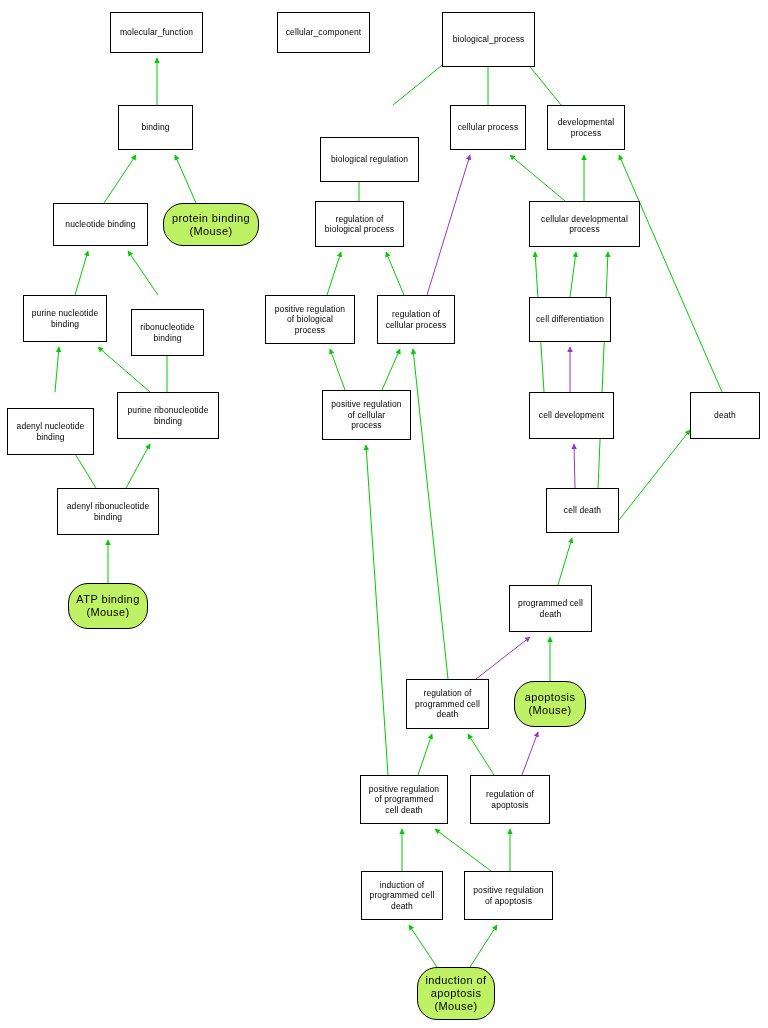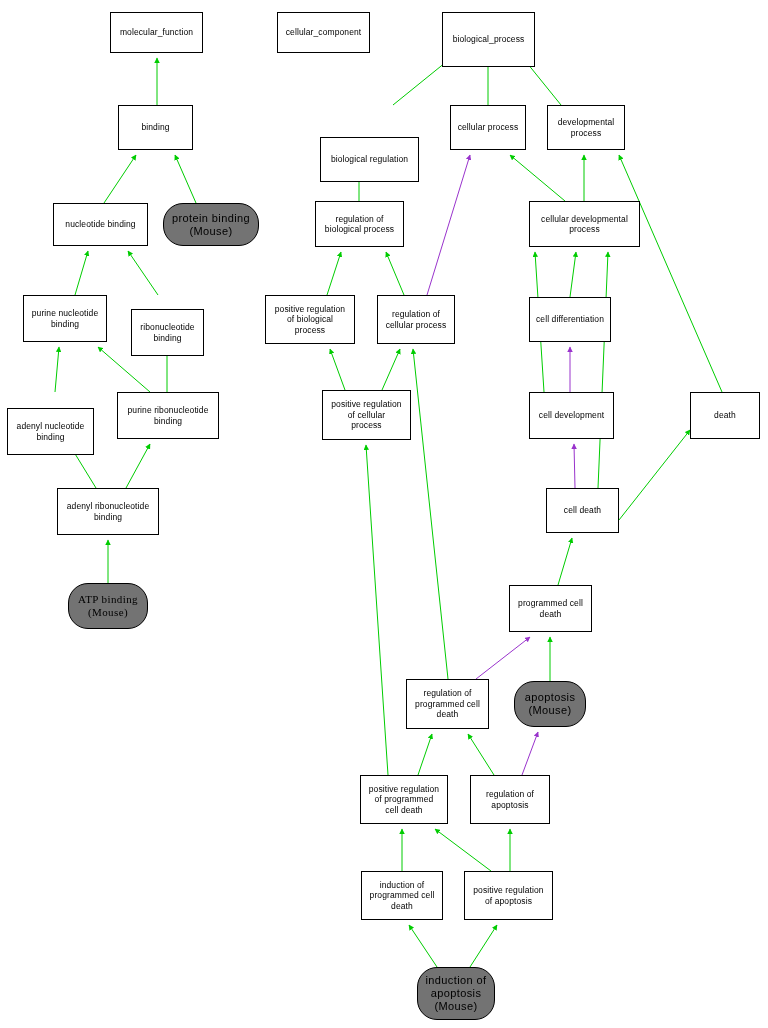--- a/index.html
+++ b/index.html
@@ -37,21 +37,21 @@
     text-align: center;
     font-size: 8.5px;
     line-height: 10.5px;
     color: #000000;
     letter-spacing: 0.1px;
     padding: 1px 2px;
     white-space: pre-line;
     z-index: 2;
   }
   .go-node.highlight {
-    background: #737373;
+    background: #bef264;
     font-size: 11px;
     line-height: 13px;
     letter-spacing: 0.4px;
     border-radius: 20px;
   }
 </style>
 </head>
 <body>
 
 <div id="graph-root">
@@ -142,21 +142,21 @@
       <div class="go-node" style="left: 322px; top: 390px; width: 89px; height: 50px;">positive regulation
 of cellular
 process</div>
       <div class="go-node" style="left: 529px; top: 392px; width: 85px; height: 47px; text-align: center;">cell development</div>
       <div class="go-node" style="left: 690px; top: 392px; width: 70px; height: 47px;">death</div>
       <div class="go-node" style="left: 57px; top: 488px; width: 102px; height: 47px;">adenyl ribonucleotide
 binding</div>
       <div class="go-node" style="left: 546px; top: 488px; width: 73px; height: 45px;">cell death</div>
       <div class="go-node" style="left: 509px; top: 585px; width: 83px; height: 47px;">programmed cell
 death</div>
-      <div class="go-node highlight" style="left: 68px; top: 583px; width: 80px; height: 46px; font-family: Liberation Serif, serif;">ATP binding
+      <div class="go-node highlight" style="left: 68px; top: 583px; width: 80px; height: 46px;">ATP binding
 (Mouse)</div>
       <div class="go-node" style="left: 406px; top: 679px; width: 83px; height: 50px;">regulation of
 programmed cell
 death</div>
       <div class="go-node highlight" style="left: 514px; top: 681px; width: 72px; height: 46px;">apoptosis
 (Mouse)</div>
       <div class="go-node" style="left: 360px; top: 775px; width: 88px; height: 49px;">positive regulation
 of programmed
 cell death</div>
       <div class="go-node" style="left: 470px; top: 775px; width: 80px; height: 49px;">regulation of

